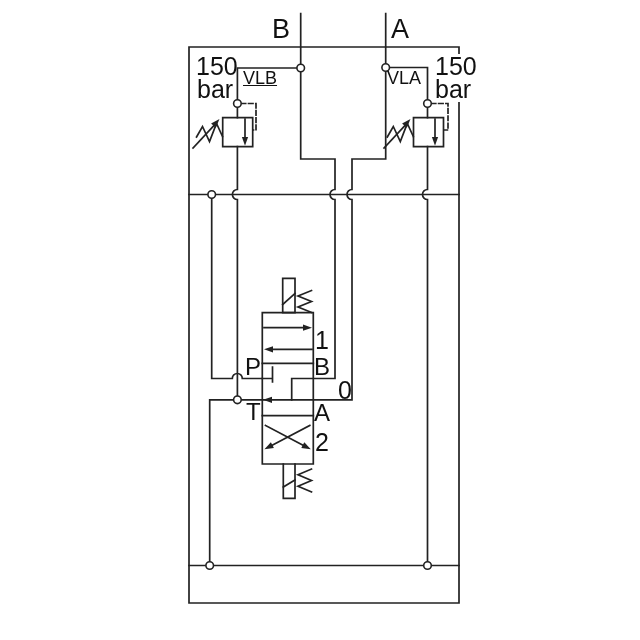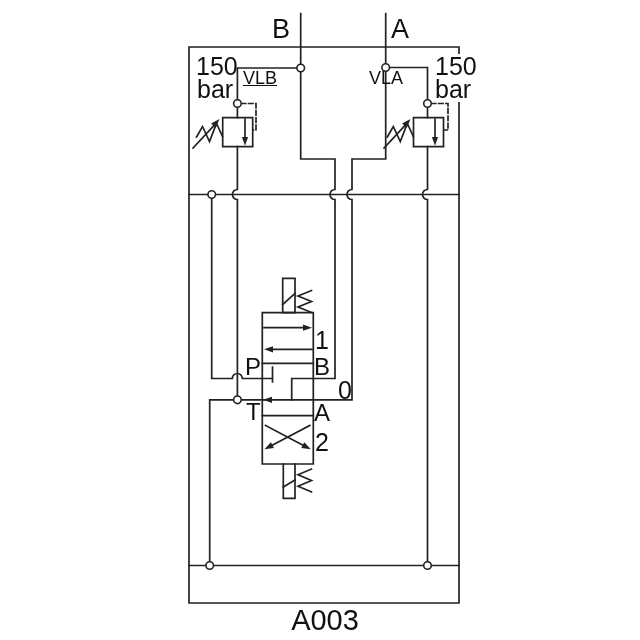--- a/index.html
+++ b/index.html
@@ -96,25 +96,24 @@
 
   <div class="lbl f27" style="left:272px; top:16px;">B</div>
   <div class="lbl f27" style="left:391px; top:16px;">A</div>
 
   <div class="lbl f25" style="left:196px; top:54px;">150</div>
   <div class="lbl f25" style="left:197px; top:77px;">bar</div>
   <div class="lbl f25 bgw" style="left:434px; top:54px;">150</div>
   <div class="lbl f25 bgw" style="left:434px; top:77px;">bar</div>
 
   <div class="lbl f18" style="left:243px; top:69px;text-decoration:underline;">VLB</div>
-  <div class="lbl f18" style="left:369px; top:69px;">VLA</div>
+  <div class="lbl f18" style="left:387px; top:69px;">VLA</div>
 
   <div class="lbl f24" style="left:245px; top:355px;">P</div>
   <div class="lbl f24" style="left:314px; top:355px;">B</div>
   <div class="lbl f24" style="left:246px; top:400px;">T</div>
   <div class="lbl f24" style="left:314px; top:401px;">A</div>
 
   <div class="lbl f25" style="left:315px; top:328px;">1</div>
   <div class="lbl f25" style="left:338px; top:378px;">0</div>
   <div class="lbl f25" style="left:315px; top:430px;">2</div>
 
-  <div class="lbl f29 ctr" style="left:265px; top:606px;">A003</div>
 </div>
 
 </body></html>

